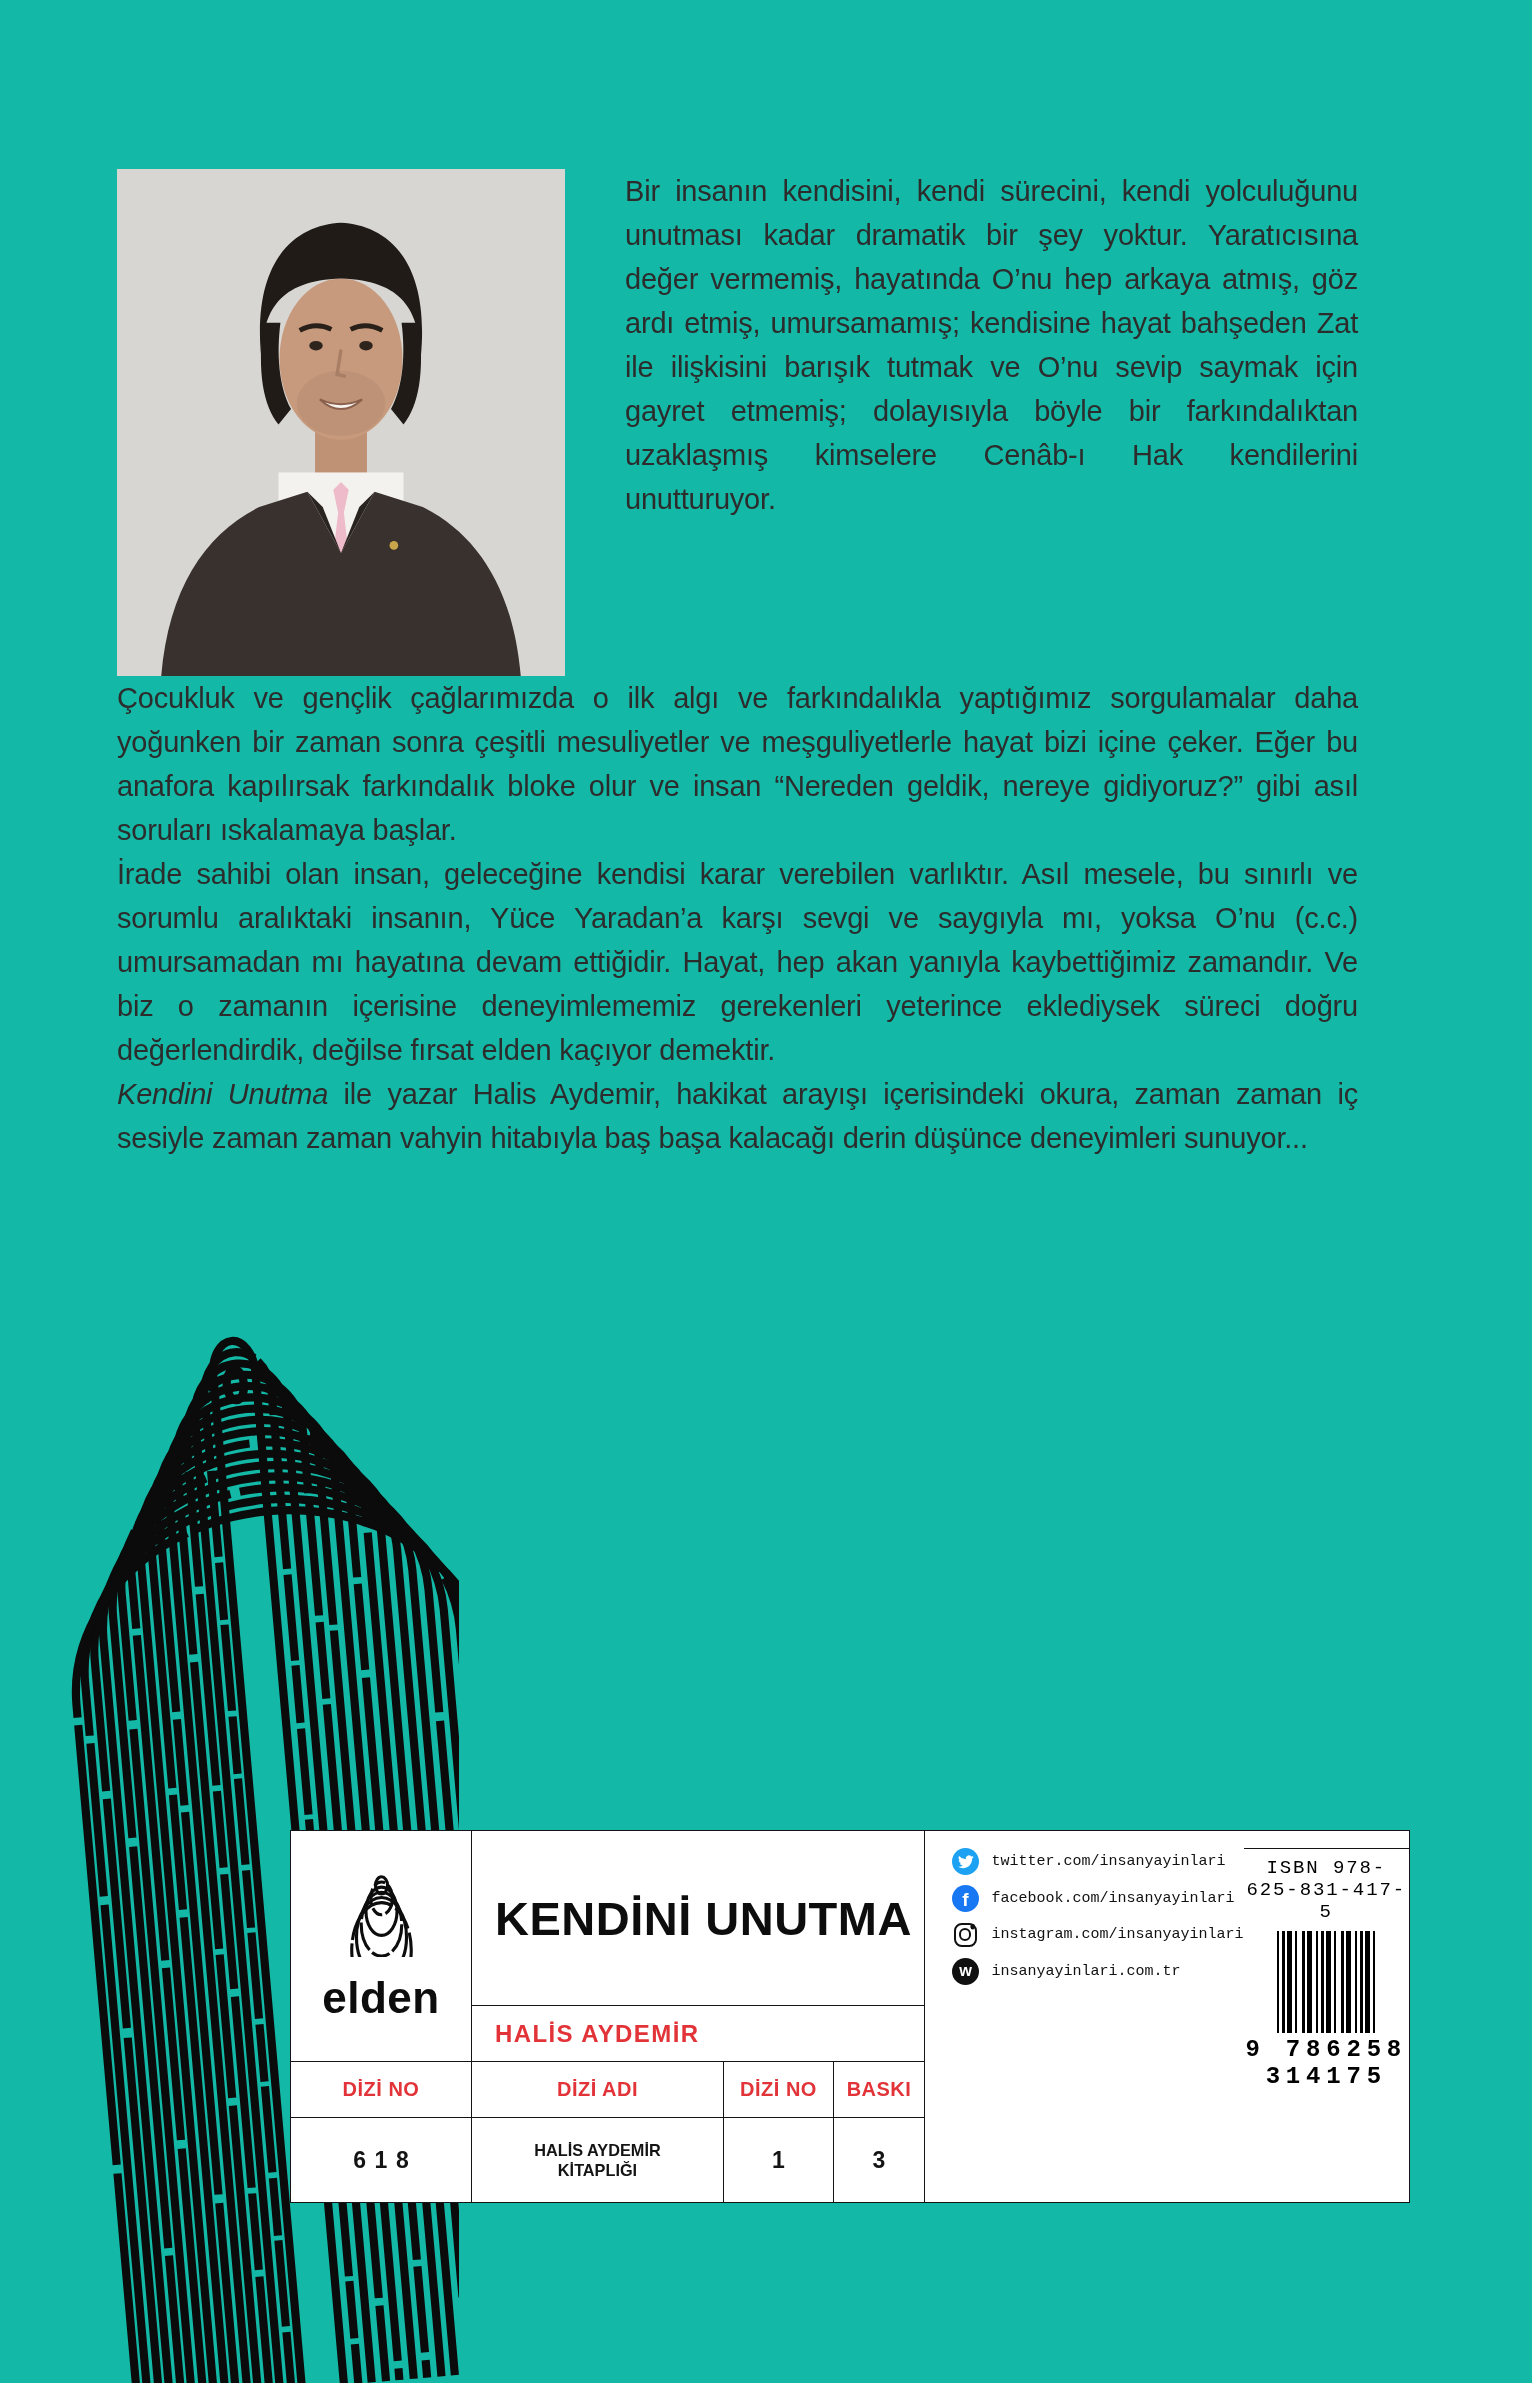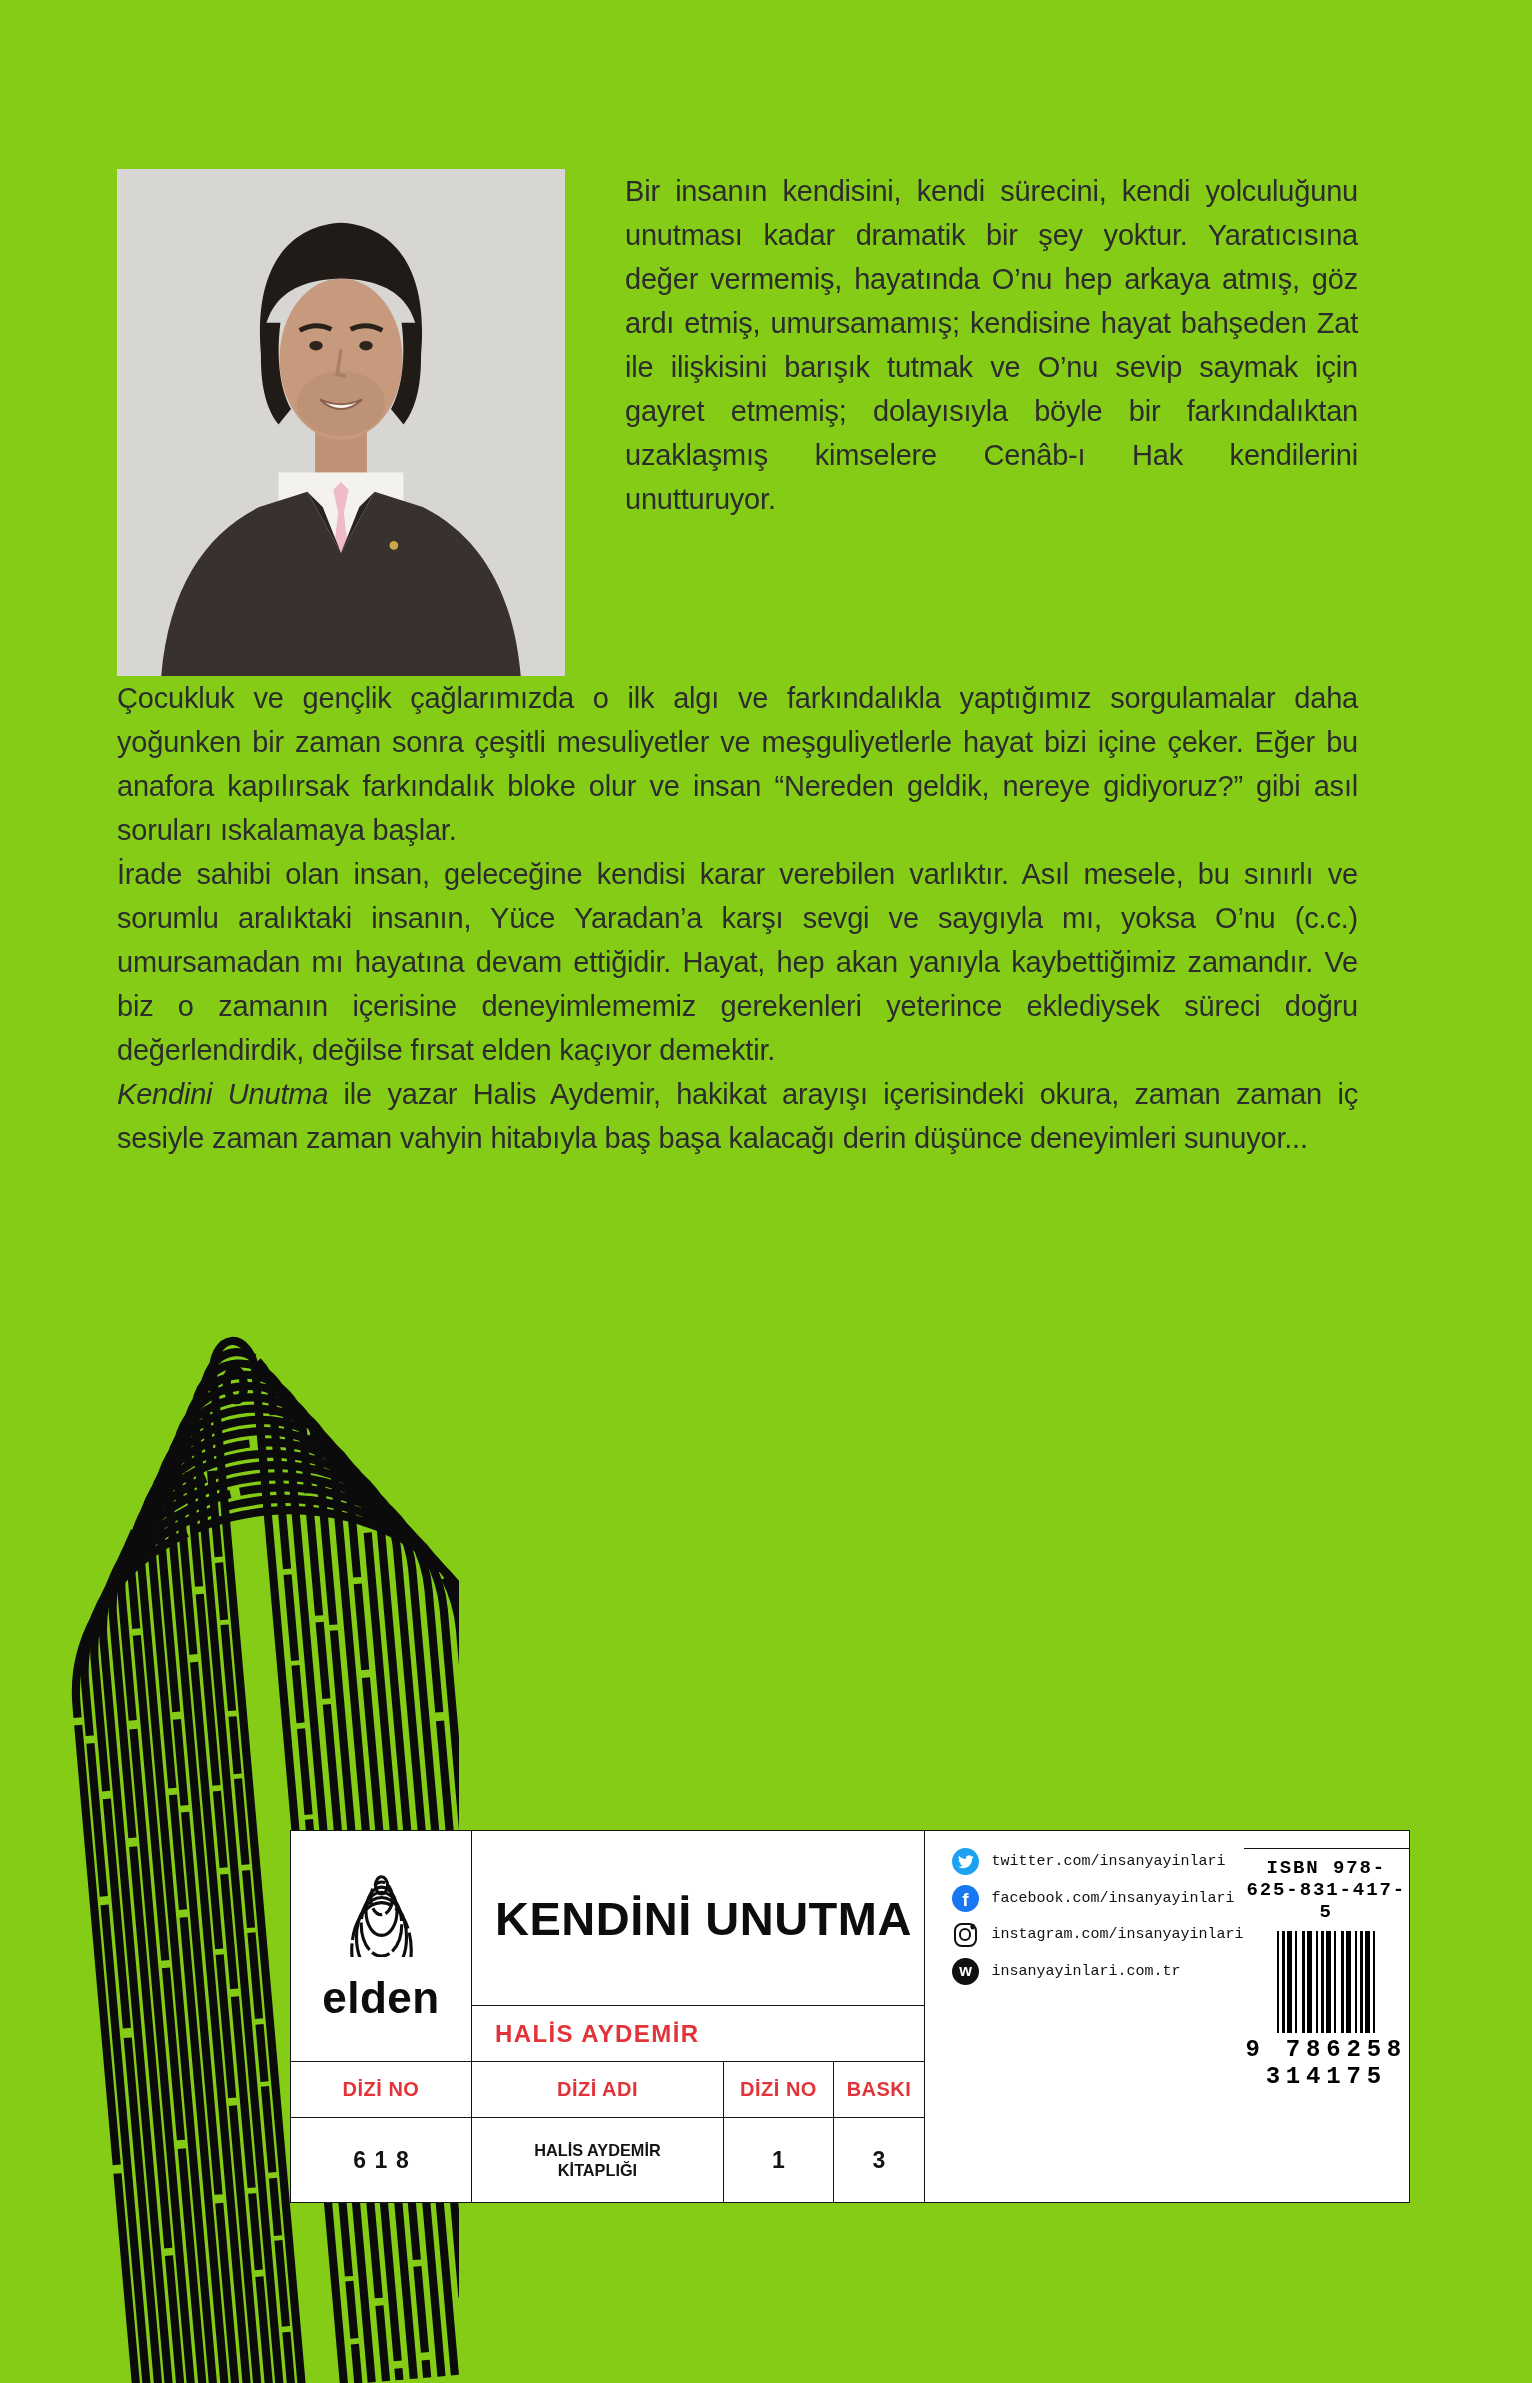--- a/index.html
+++ b/index.html
@@ -1,19 +1,19 @@
 <!DOCTYPE html>
 <html style="--accent-red: #e23338; --twitter-blue: #1da1f2; --facebook-blue: #1877f2;"><head>
 <meta charset="utf-8">
 <style>
   html,body{margin:0;padding:0;background:#ffffff;}
   .page{
     position:relative;
     width:1532px;height:2383px;
-    background:#84cc16;
+    background:#14b8a6;
     font-family:"Liberation Sans", sans-serif;
     color:#262626;
     overflow:hidden;
   }
   
   .content{position:absolute;left:117px;top:169px;width:1241px;}
   .top-row{display:flex;gap:60px;align-items:flex-start;}
   .photo{width:448px;height:507px;flex:none;background:#d7d6d2;}
   .photo svg{display:block;width:100%;height:100%;}
   p.para{
@@ -81,21 +81,21 @@
   .icon-fb{background:var(--facebook-blue,#1877f2);border-radius:50%;color:#fff;font-weight:bold;font-size:19px;}
   .icon-fb::after{content:"f";margin-top:2.9px;}
   .icon-ig::before{content:"";position:absolute;inset:1.9px;border:2.4px solid #101010;border-radius:7.7px;}
   .icon-ig::after{content:"";position:absolute;left:50%;top:50%;width:8.6px;height:8.6px;margin:-6.7px 0 0 -6.7px;
                   border:2.4px solid #101010;border-radius:50%;
                   box-shadow:7.7px -7.7px 0 -3.8px #101010;}
   .icon-web{background:#101010;border-radius:50%;color:#fff;font-weight:bold;font-size:16.3px;}
   .icon-web::after{content:"w";margin-top:-1.9px;}
   .social-label{font-family:"Liberation Mono", monospace;font-size:15px;color:#111;}
   .isbn-block{border-top:1.9px solid #141414;padding-top:7.7px;text-align:center;}
-  .isbn-text{font-family:"Liberation Mono", monospace;font-size:19px;font-weight:bold;letter-spacing:1.9px;color:#000;}
+  .isbn-text{font-family:"Liberation Mono", monospace;font-size:19px;font-weight:normal;letter-spacing:1.9px;color:#000;}
   .barcode{
     height:102px;margin:7.7px 33px 0;
     background:repeating-linear-gradient(90deg,
       #000 0 1.9px, #fff 1.9px 4.8px,
       #000 4.8px 7.7px, #fff 7.7px 9.6px,
       #000 9.6px 15.4px, #fff 15.4px 18px,
       #000 18px 20px, #fff 20px 25px,
       #000 25px 28px, #fff 28px 30px,
       #000 30px 35px, #fff 35px 39px);
   }

